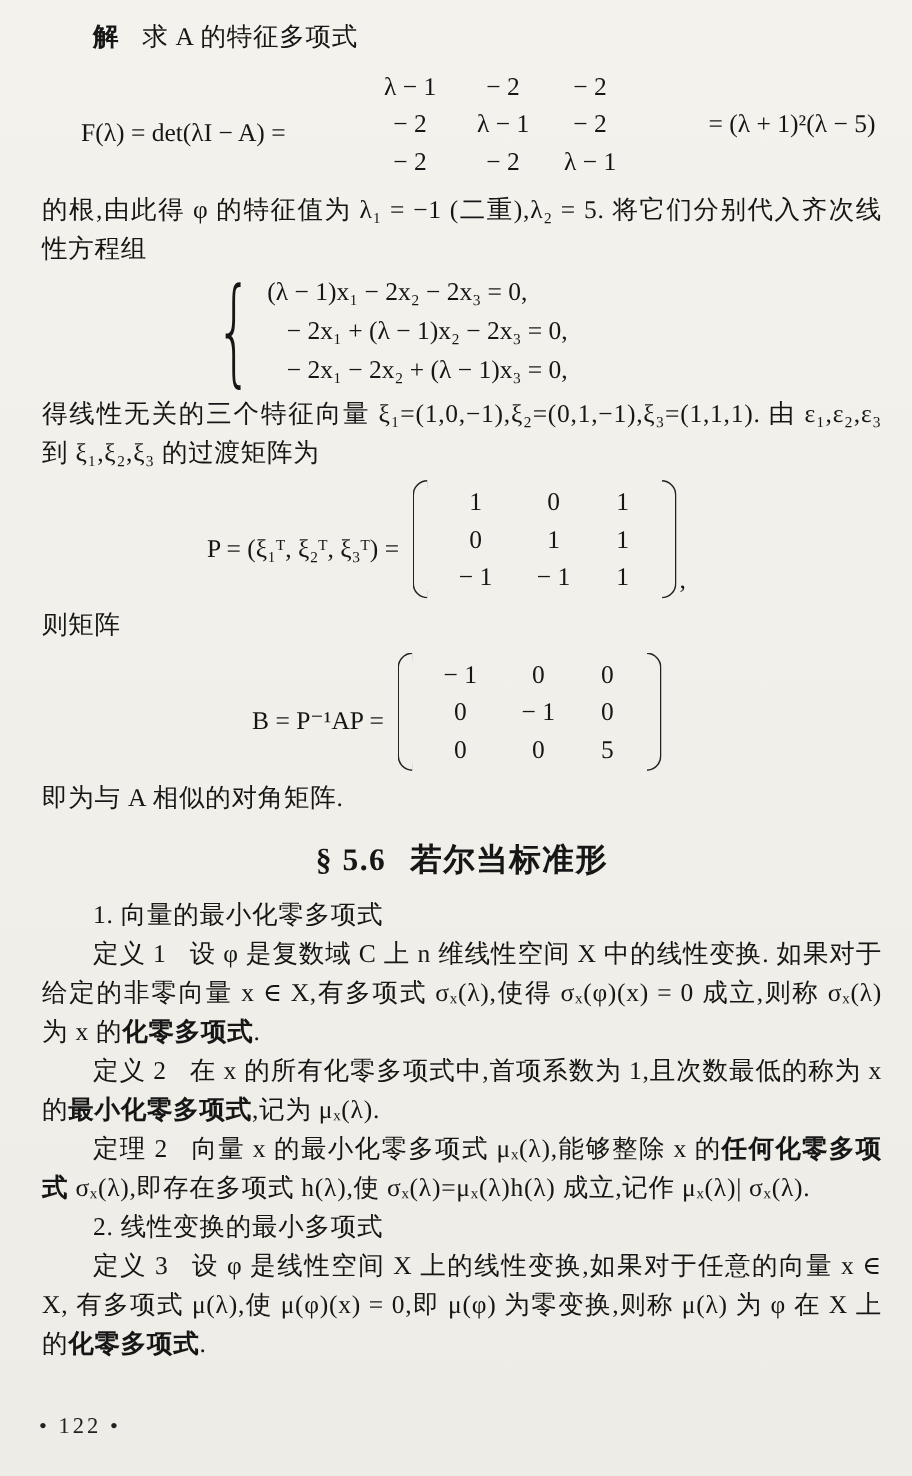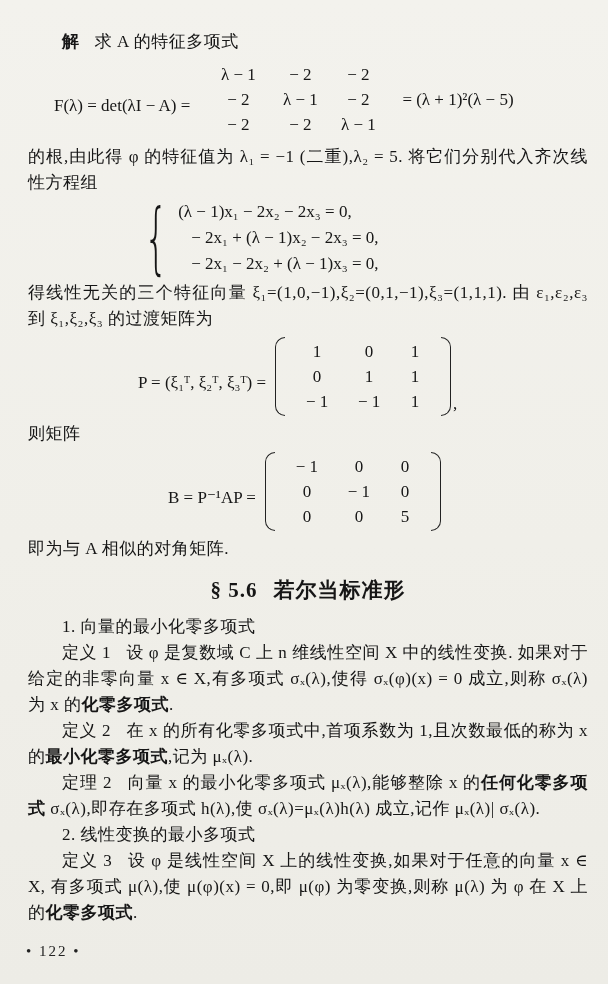--- a/index.html
+++ b/index.html
@@ -6,42 +6,42 @@
   body{
     width:608px;height:984px;
     background:#e9e8e3;
     font-family:"Liberation Serif","DejaVu Serif",serif;
     color:#161616;
   }
   .page{
     position:relative;
     width:608px;height:984px;
     box-sizing:border-box;
-    padding:29px 20px 0 28px;
+    padding:12px 20px 0 28px;
     overflow:hidden;
     background:linear-gradient(180deg,#f3f2ed 0%,#f0efe9 55%,#edece6 100%);
   }
   p{margin:0;font-size:17px;line-height:26px;}
   .cjk{letter-spacing:.5px;}
   .indented{text-indent:2em;}
   .justify{text-align:justify;}
   .sol-label{font-weight:bold;margin-right:.9em;}
   .dlabel{font-weight:normal;margin-right:.9em;}
   .boldrun{font-weight:bold;}
 
   
   .display{display:flex;align-items:center;font-size:17px;margin:5px 0;}
   .lead{margin-right:9px;white-space:nowrap;margin-top:12px;}
   .disp-cp{margin-left:26px;}
   .disp-sys{margin-left:116px;margin-top:2px;margin-bottom:2px;}
   .disp-p{margin-left:110px;}
   .disp-b{margin-left:140px;}
 
   
-  .det{display:flex;align-items:center;margin-right:9px;}
+  .det{display:flex;align-items:center;margin-right:9px;gap:35px;}
   .vbar{width:0;border-left:1.7px solid #222;}
   .det-cells{display:grid;grid-template-columns:62px 62px 54px;line-height:25px;padding:2px 7px;text-align:center;white-space:nowrap;}
 
   
   .matrix{display:flex;align-items:stretch;}
   .mparen{width:9px;border:1.8px solid #222;}
   .mp-l{border-right:none;border-radius:11px 0 0 11px;}
   .mp-r{border-left:none;border-radius:0 11px 11px 0;}
   .m-cells{display:grid;grid-template-columns:52px 52px 40px;line-height:25px;padding:2px 6px;text-align:center;white-space:nowrap;}
   .tail-comma{align-self:flex-end;margin:0 0 2px 2px;}

